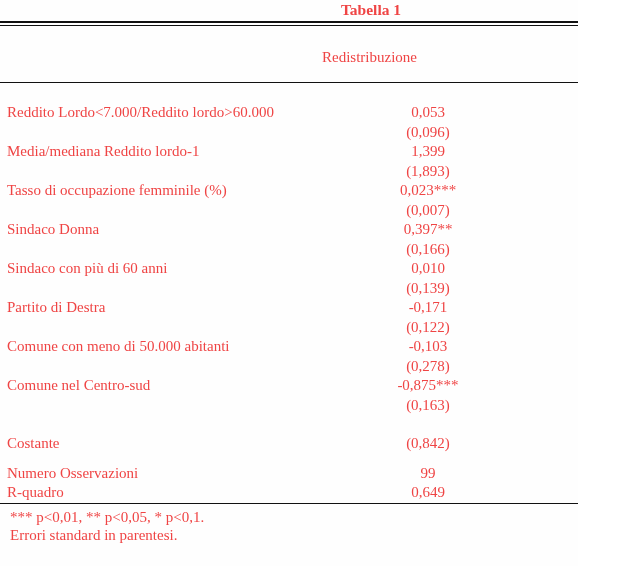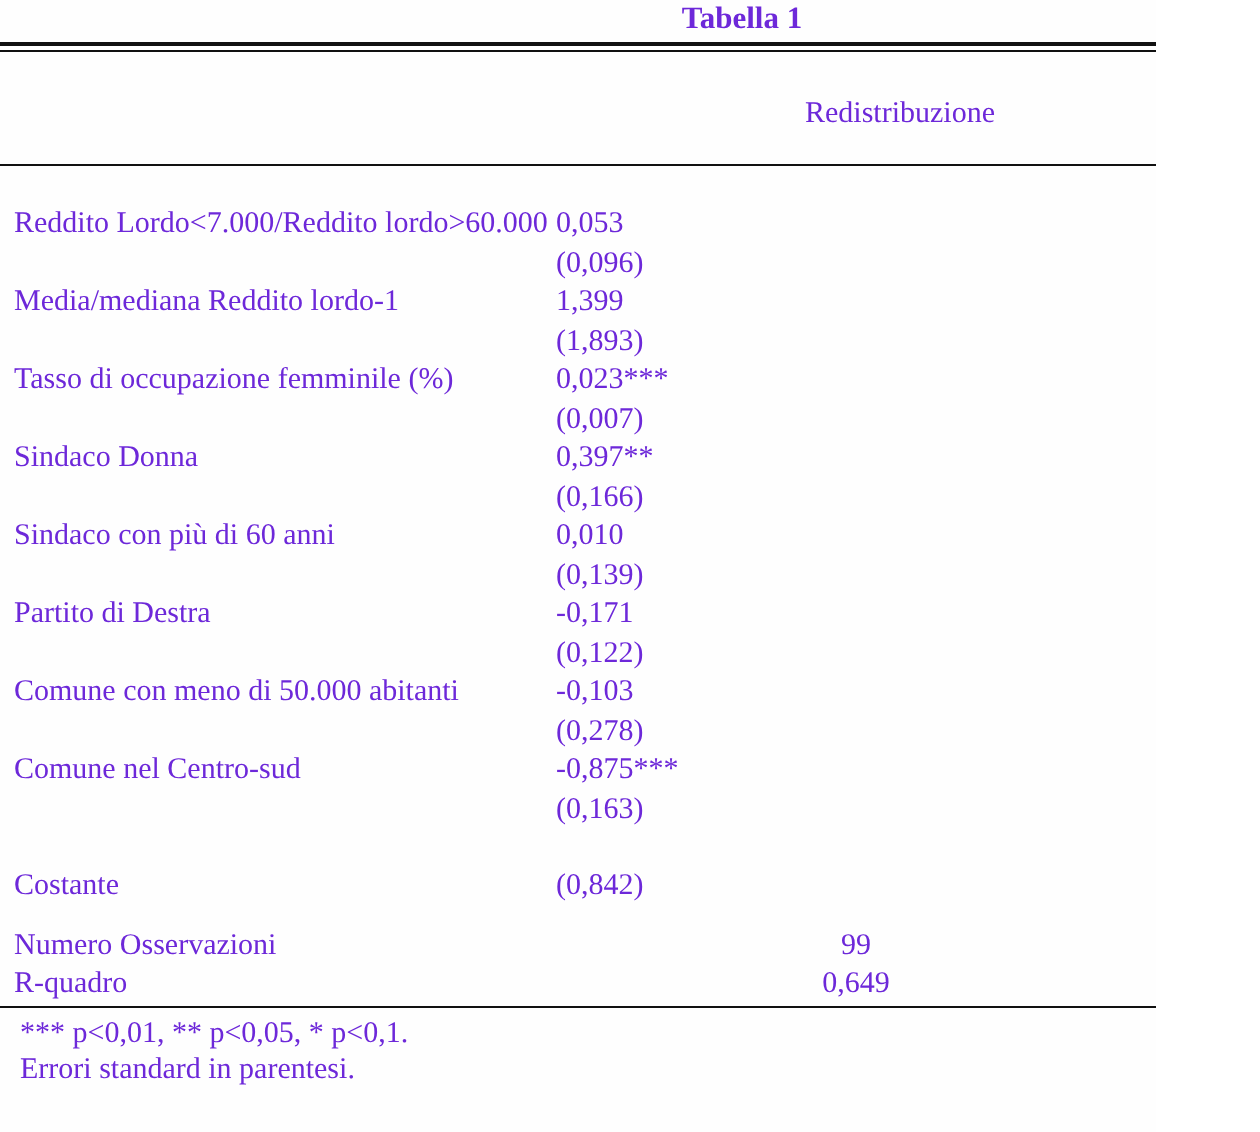--- a/index.html
+++ b/index.html
@@ -4,21 +4,21 @@
 <style>
   * { box-sizing: border-box; margin: 0; padding: 0; }
   html, body { background: #ffffff; }
   .page {
     position: relative;
     width: 578px;
     height: 566px;
     background: #fefefe;
     font-family: "Liberation Serif", "DejaVu Serif", serif;
     font-size: 15px;
-    color: #6d28d9;
+    color: #ef4444;
     overflow: hidden;
   }
   .title {
     height: 21px;
     line-height: 20px;
     text-align: center;
     padding-left: 164px; 
     font-weight: bold;
     font-size: 15.5px;
   }
@@ -28,39 +28,38 @@
     border-bottom: 1.5px solid #111;
   }
   .header-row {
     display: flex;
     height: 57px;
     border-bottom: 1.5px solid #111;
   }
   .header-row .label-col { flex: 1; }
   .value-col {
     width: 300px;
-    text-align: center;
   }
   .header-cell {
     padding-top: 21px;
     padding-left: 44px; 
     line-height: 20px;
   }
   .spacer-a { height: 20px; }
   .spacer-b { height: 19px; }
   .spacer-c { height: 10px; }
   .row {
     display: flex;
     line-height: 19.5px;
   }
   .row .label {
     flex: 1;
     padding-left: 7px;
   }
-  .row .value { width: 300px; text-align: left; }
+  .row .value { width: 300px; text-align: center; }
   .summary-row {
     display: flex;
     line-height: 19.5px;
     gap: 38px;
   }
   .summary-row .label { flex: 1; padding-left: 7px; }
   .summary-row .value { width: 300px; text-align: center; font-family: Liberation Serif, serif; }
   .bottom-rule { border-top: 1.5px solid #111; }
   .notes {
     padding: 4px 12px 0 10px;

